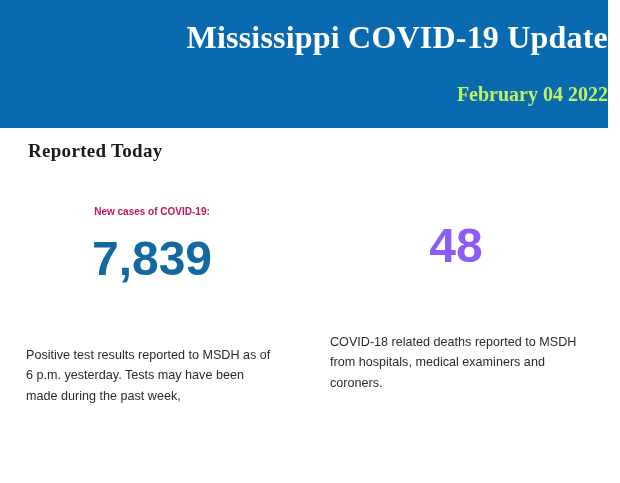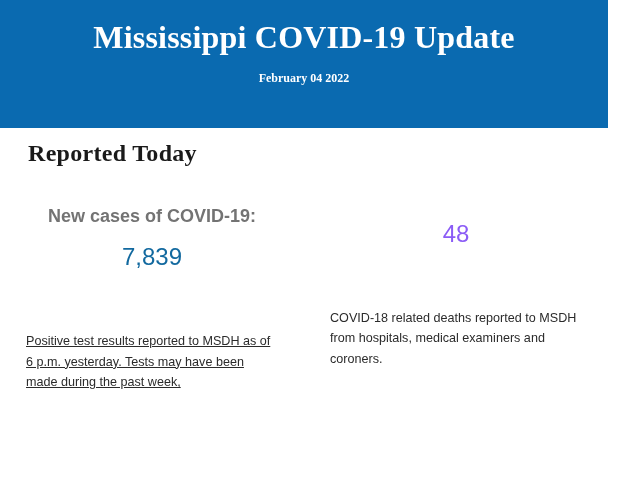--- a/index.html
+++ b/index.html
@@ -22,89 +22,90 @@
   
   .banner {
     position: absolute;
     left: 0;
     top: 0;
     width: 608px;
     height: 128px;
     background: #0a6ab0;
     display: flex;
     flex-direction: column;
-    align-items: center;
+    align-items: flex-end;
     justify-content: flex-start;
+    gap: 12px;
   }
   .banner-title {
     margin-top: 20px;
     color: #ffffff;
     font-family: "Liberation Serif", serif;
     font-weight: bold;
     font-size: 32px;
     letter-spacing: 0.2px;
     line-height: 1.1;
     text-align: center;
   }
   .banner-date {
     margin-top: 16px;
-    color: #ffffff;
+    color: #bef264;
     font-family: "Liberation Serif", serif;
     font-weight: bold;
-    font-size: 12px;
+    font-size: 20px;
     text-align: center;
   }
   
   .section-heading {
     position: absolute;
     left: 28px;
     top: 140px;
     color: #1a1a1a;
     font-family: "Liberation Serif", serif;
     font-weight: bold;
-    font-size: 24px;
+    font-size: 19px;
     letter-spacing: 0.3px;
   }
   
   .stats {
     position: absolute;
     left: 0;
     top: 205px;
     width: 608px;
     display: flex;
   }
   .stat-col {
     width: 304px;
     box-sizing: border-box;
     padding: 0 24px;
     text-align: center;
   }
   .stat-label {
-    font-size: 18px;
+    font-size: 10px;
     font-weight: bold;
-    color: #737373;
+    color: #be185d;
     line-height: 1.3;
   }
   .stat-value {
     margin-top: 17px;
-    font-size: 24px;
-    font-weight: normal;
+    font-size: 48px;
+    font-weight: bold;
     line-height: 1;
   }
   .stat-value.cases { color: #12699f; }
   .stat-value.deaths { color: #8b5cf6; }
 
   .stat-note {
     margin-top: 62px;
     font-size: 12.6px;
     color: #2b2b2b;
     line-height: 1.62;
     text-align: left;
   }
-  .stat-col.cases-col .stat-note { padding: 0 4px 0 26px; margin-left: -24px; width: 278px; box-sizing: border-box; text-decoration: underline;}
+  .stat-col.cases-col .stat-note { padding: 0 4px 0 26px; margin-left: -24px; width: 278px; box-sizing: border-box;}
   .stat-col.deaths-col .stat-note { padding: 0 2px 0 2px; }
 </style>
 </head>
 <body>
 
 <div class="page">
 
   <div class="banner">
     <div class="banner-title">Mississippi COVID-19 Update</div>
     <div class="banner-date">February 04 2022</div>

